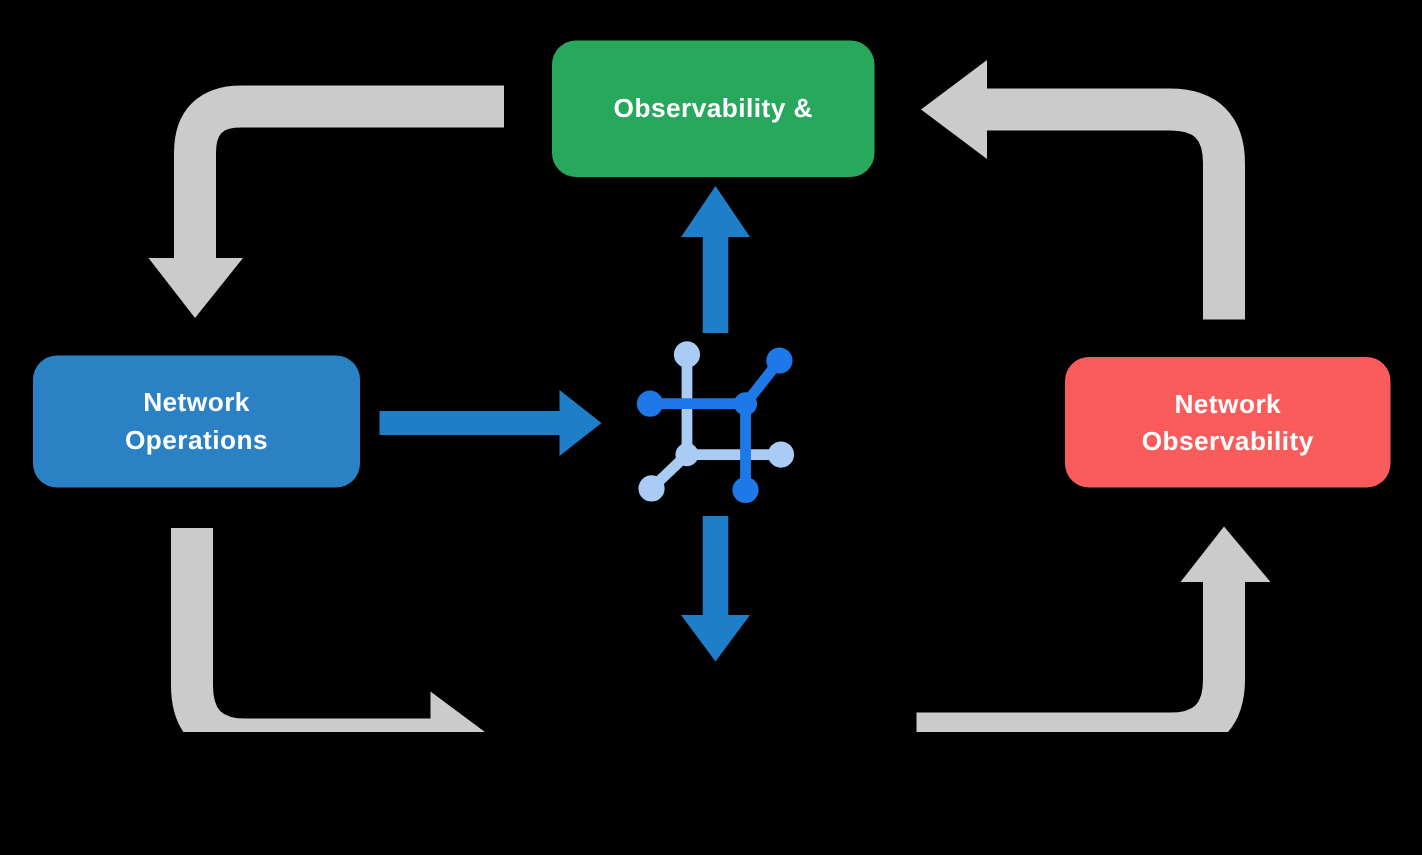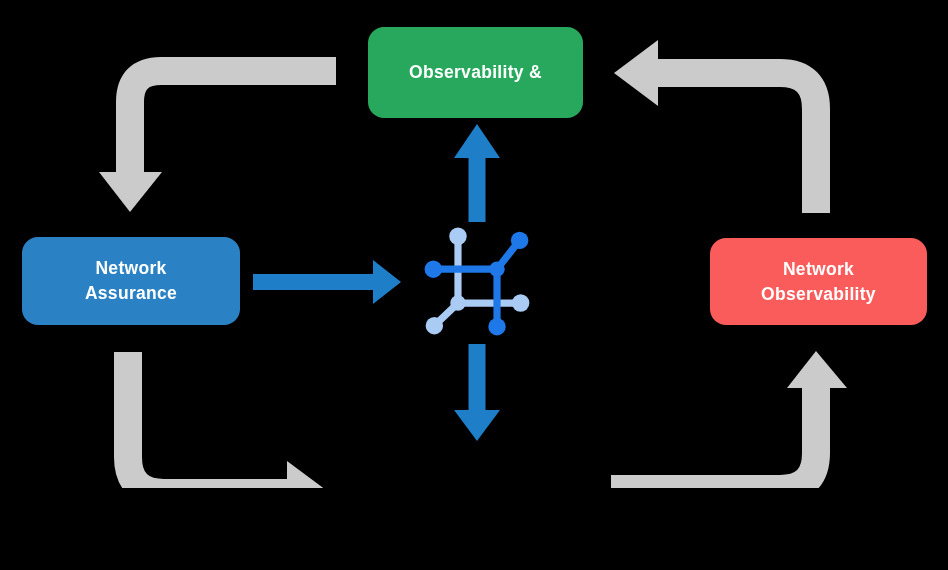--- a/index.html
+++ b/index.html
@@ -96,21 +96,21 @@
       </g>
     </svg>
   </div>
 
   <div class="node" style="left: 368px; top: 27px; width: 215px; height: 91px; background-color: rgb(40, 168, 93);">
     <span class="node-line">Observability &amp;</span>
   </div>
 
   <div class="node" style="left: 22px; top: 237px; width: 218px; height: 88px; background-color: rgb(42, 130, 197);">
     <span class="node-line">Network</span>
-    <span class="node-line">Assurance</span>
+    <span class="node-line">Operations</span>
   </div>
 
   <div class="node" style="left: 710px; top: 238px; width: 217px; height: 87px; background-color: rgb(250, 92, 92);">
     <span class="node-line">Network</span>
     <span class="node-line">Observability</span>
   </div>
 
 
 </div>
 

